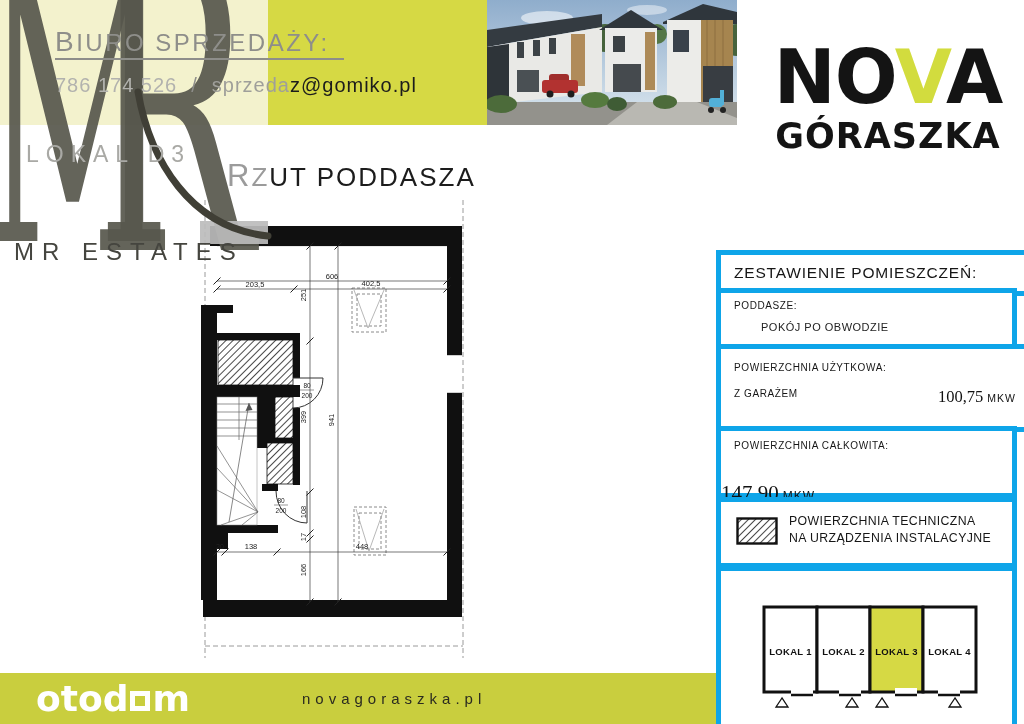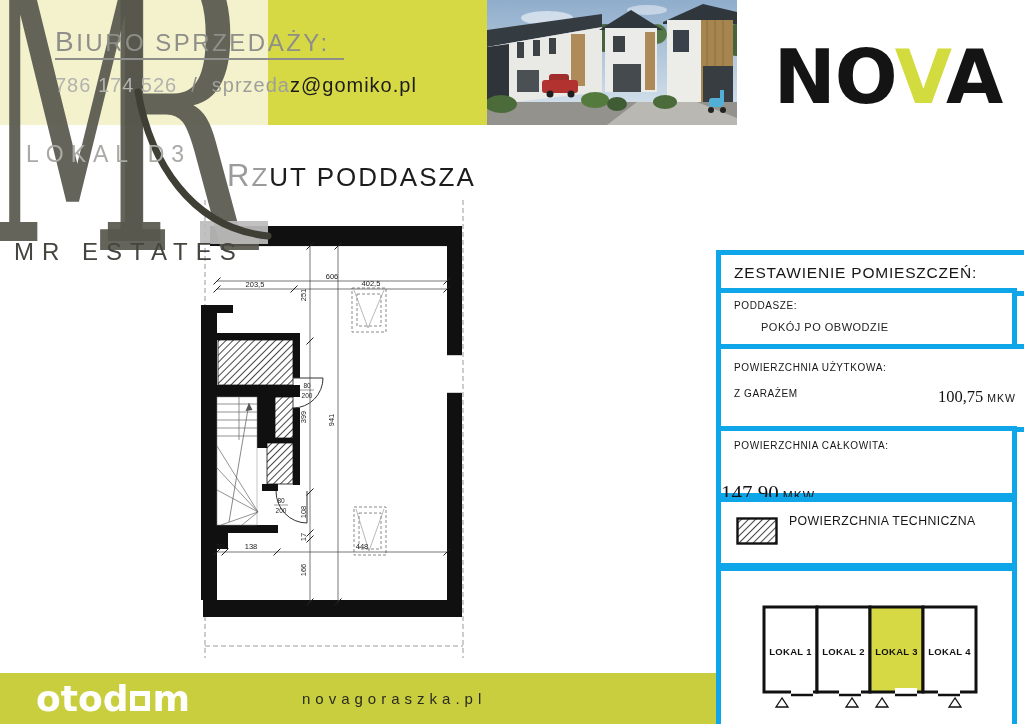--- a/index.html
+++ b/index.html
@@ -146,20 +146,21 @@
 
   <div class="abs office">
     <span class="office-title">BIURO SPRZEDAŻY:</span>
   </div>
   <div class="abs contact">
     <span class="phone">786 174 526</span><span class="slash">/</span><span class="em-gray">sprzeda</span><span class="em-dark">z@gomiko.pl</span>
   </div>
 
   <div class="abs brand">
     <div class="brand-line1"><span>NO</span><span class="brand-accent">V</span><span>A</span></div>
+    <div class="brand-line2">GÓRASZKA</div>
   </div>
 
   <div class="abs plan-title"><span class="pt-r">R</span><span class="pt-z">Z</span><span>UT PODDASZA</span></div>
 
   <svg class="abs" style="left:190px;top:192px;z-index:2;" width="292" height="478" viewBox="190 192 292 478">
     <defs>
       <pattern id="hatch" width="5" height="5" patternUnits="userSpaceOnUse" patternTransform="rotate(45)">
         <rect width="5" height="5" fill="#ffffff"></rect>
         <line x1="0" y1="0" x2="0" y2="5" stroke="#1a1a1a" stroke-width="1.6"></line>
       </pattern>
@@ -317,20 +318,21 @@
       <defs>
         <pattern id="hatch2" width="5" height="5" patternUnits="userSpaceOnUse" patternTransform="rotate(45)">
           <rect width="5" height="5" fill="#fff"></rect>
           <line x1="0" y1="0" x2="0" y2="5" stroke="#1a1a1a" stroke-width="1.6"></line>
         </pattern>
       </defs>
       <rect x="1.5" y="1.5" width="39" height="25" fill="url(#hatch2)" stroke="#111" stroke-width="2.4"></rect>
     </svg>
     <div class="legend-text">
       <div>POWIERZCHNIA TECHNICZNA</div>
+      <div>NA URZĄDZENIA INSTALACYJNE</div>
     </div>
   </div>
 
   <div class="abs rbox r6">
     <svg width="289" height="152" viewBox="0 0 289 152">
       <g stroke="#111" stroke-width="3">
         <rect x="43" y="36" width="53" height="85" fill="#ffffff"></rect>
         <rect x="96" y="36" width="53" height="85" fill="#ffffff"></rect>
         <rect x="149" y="36" width="53" height="85" fill="#d6d944"></rect>
         <rect x="202" y="36" width="53" height="85" fill="#ffffff"></rect>

